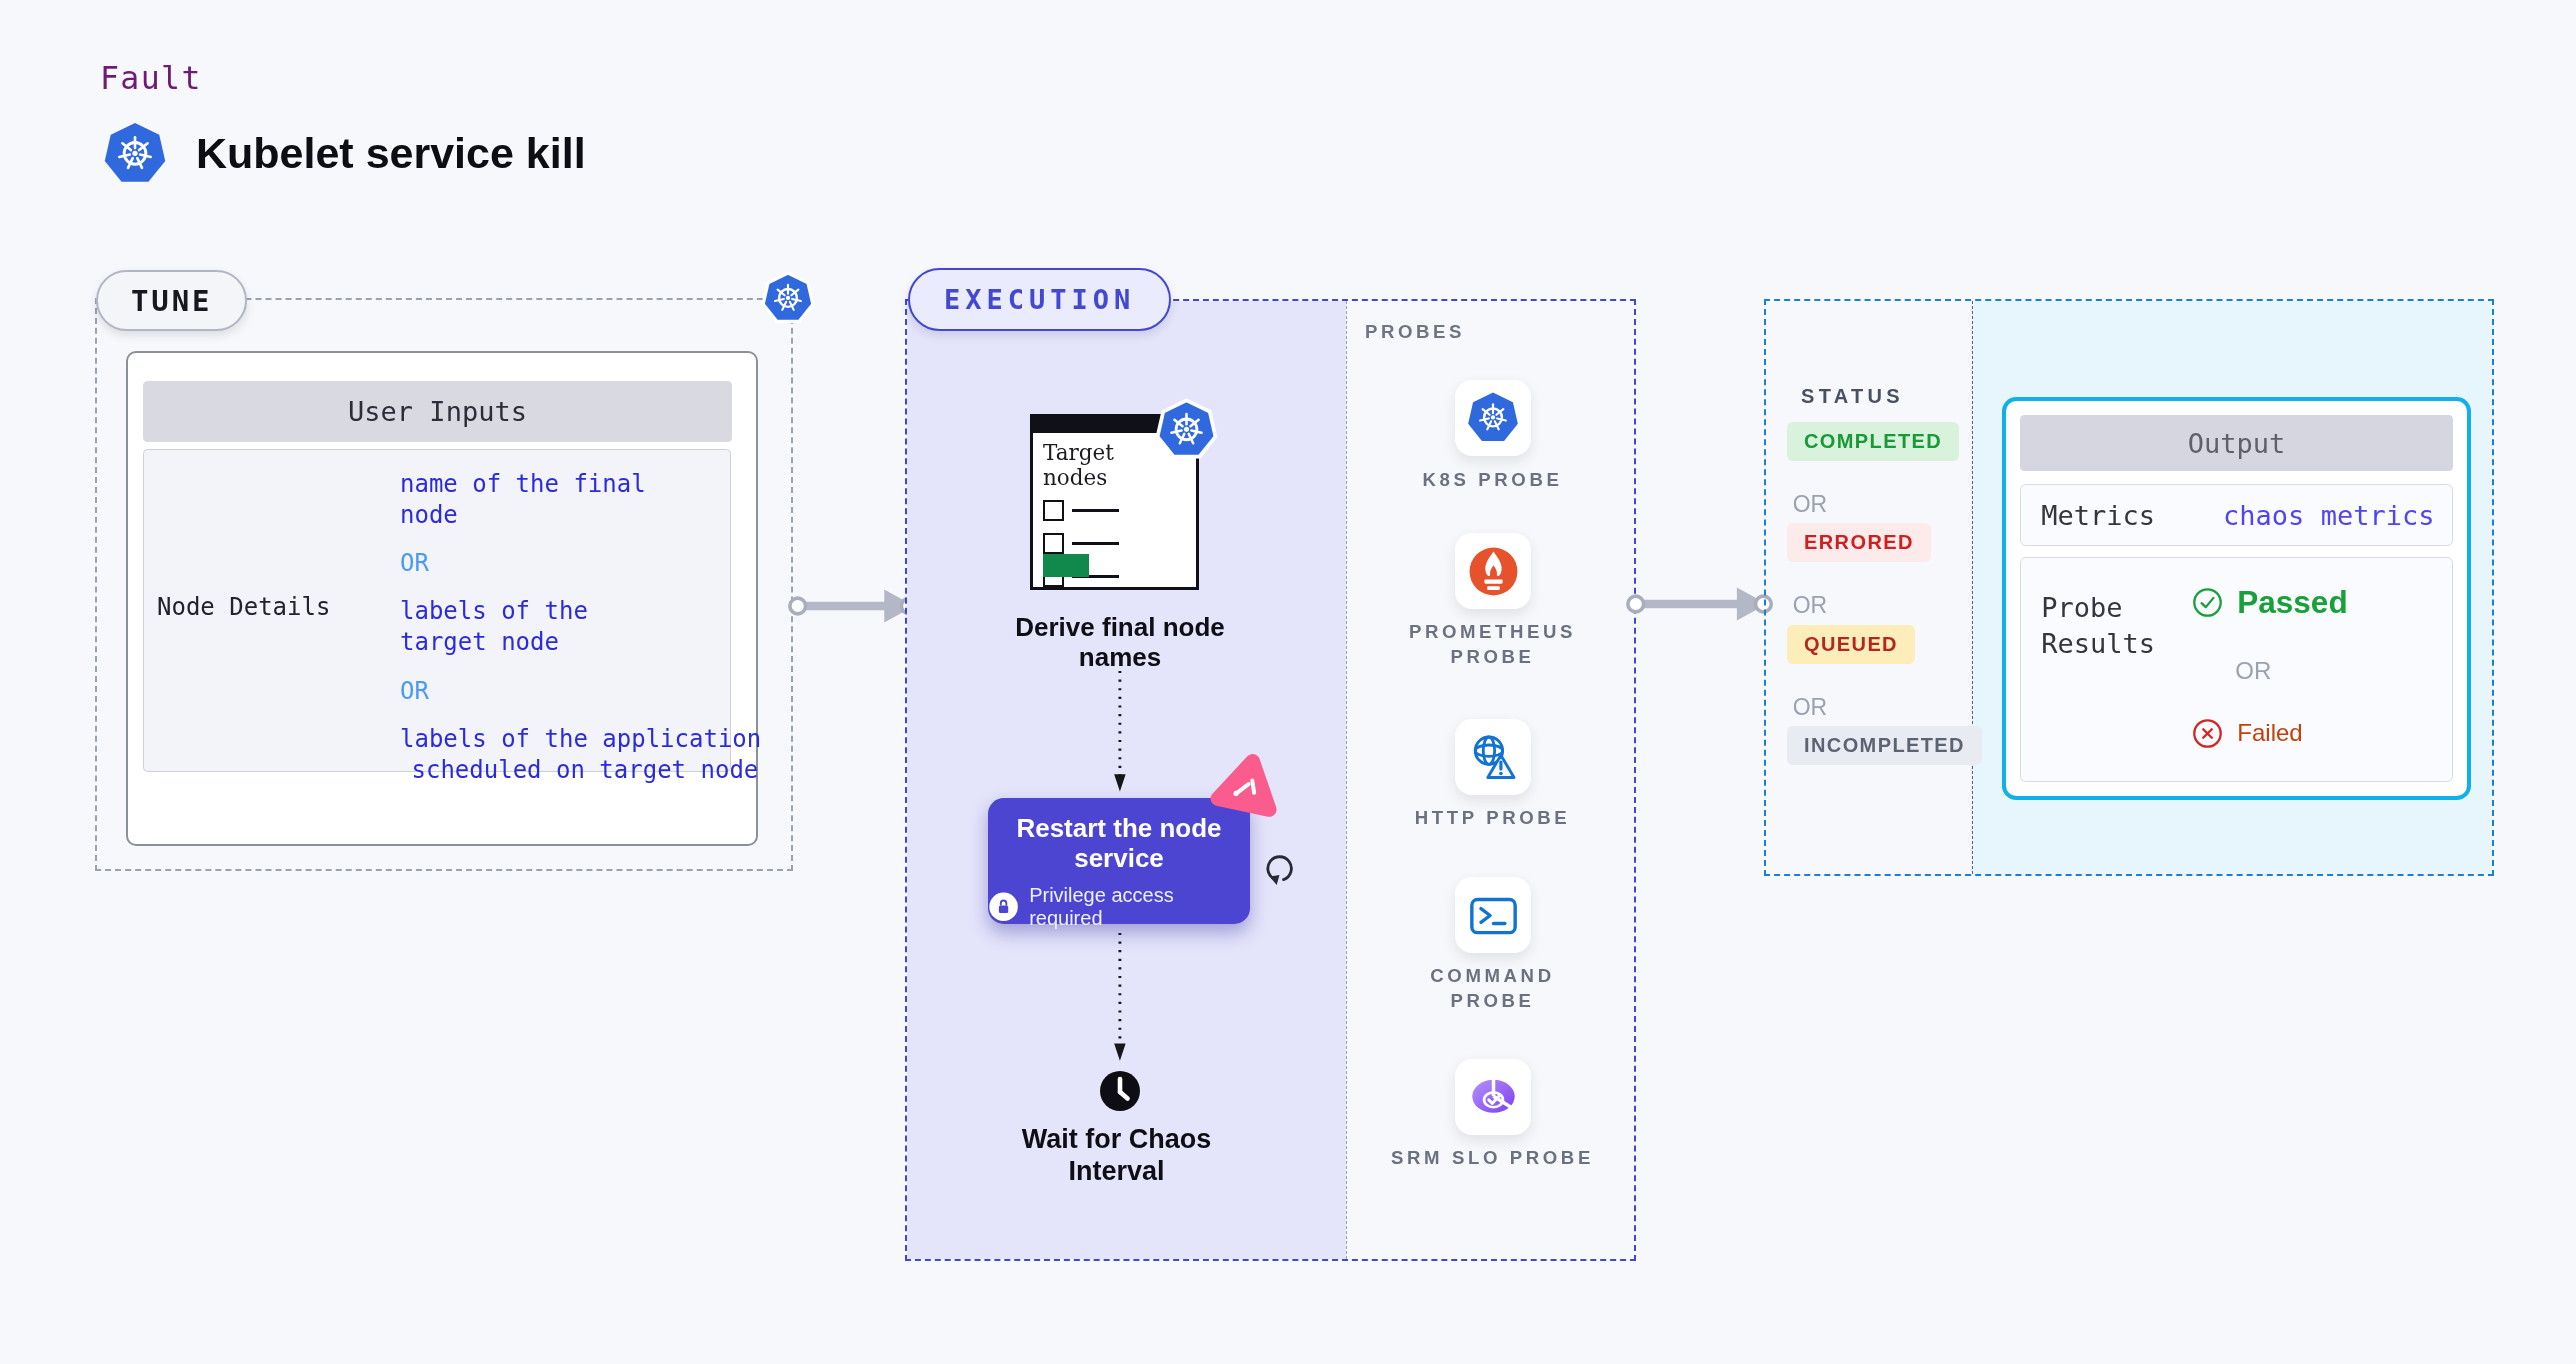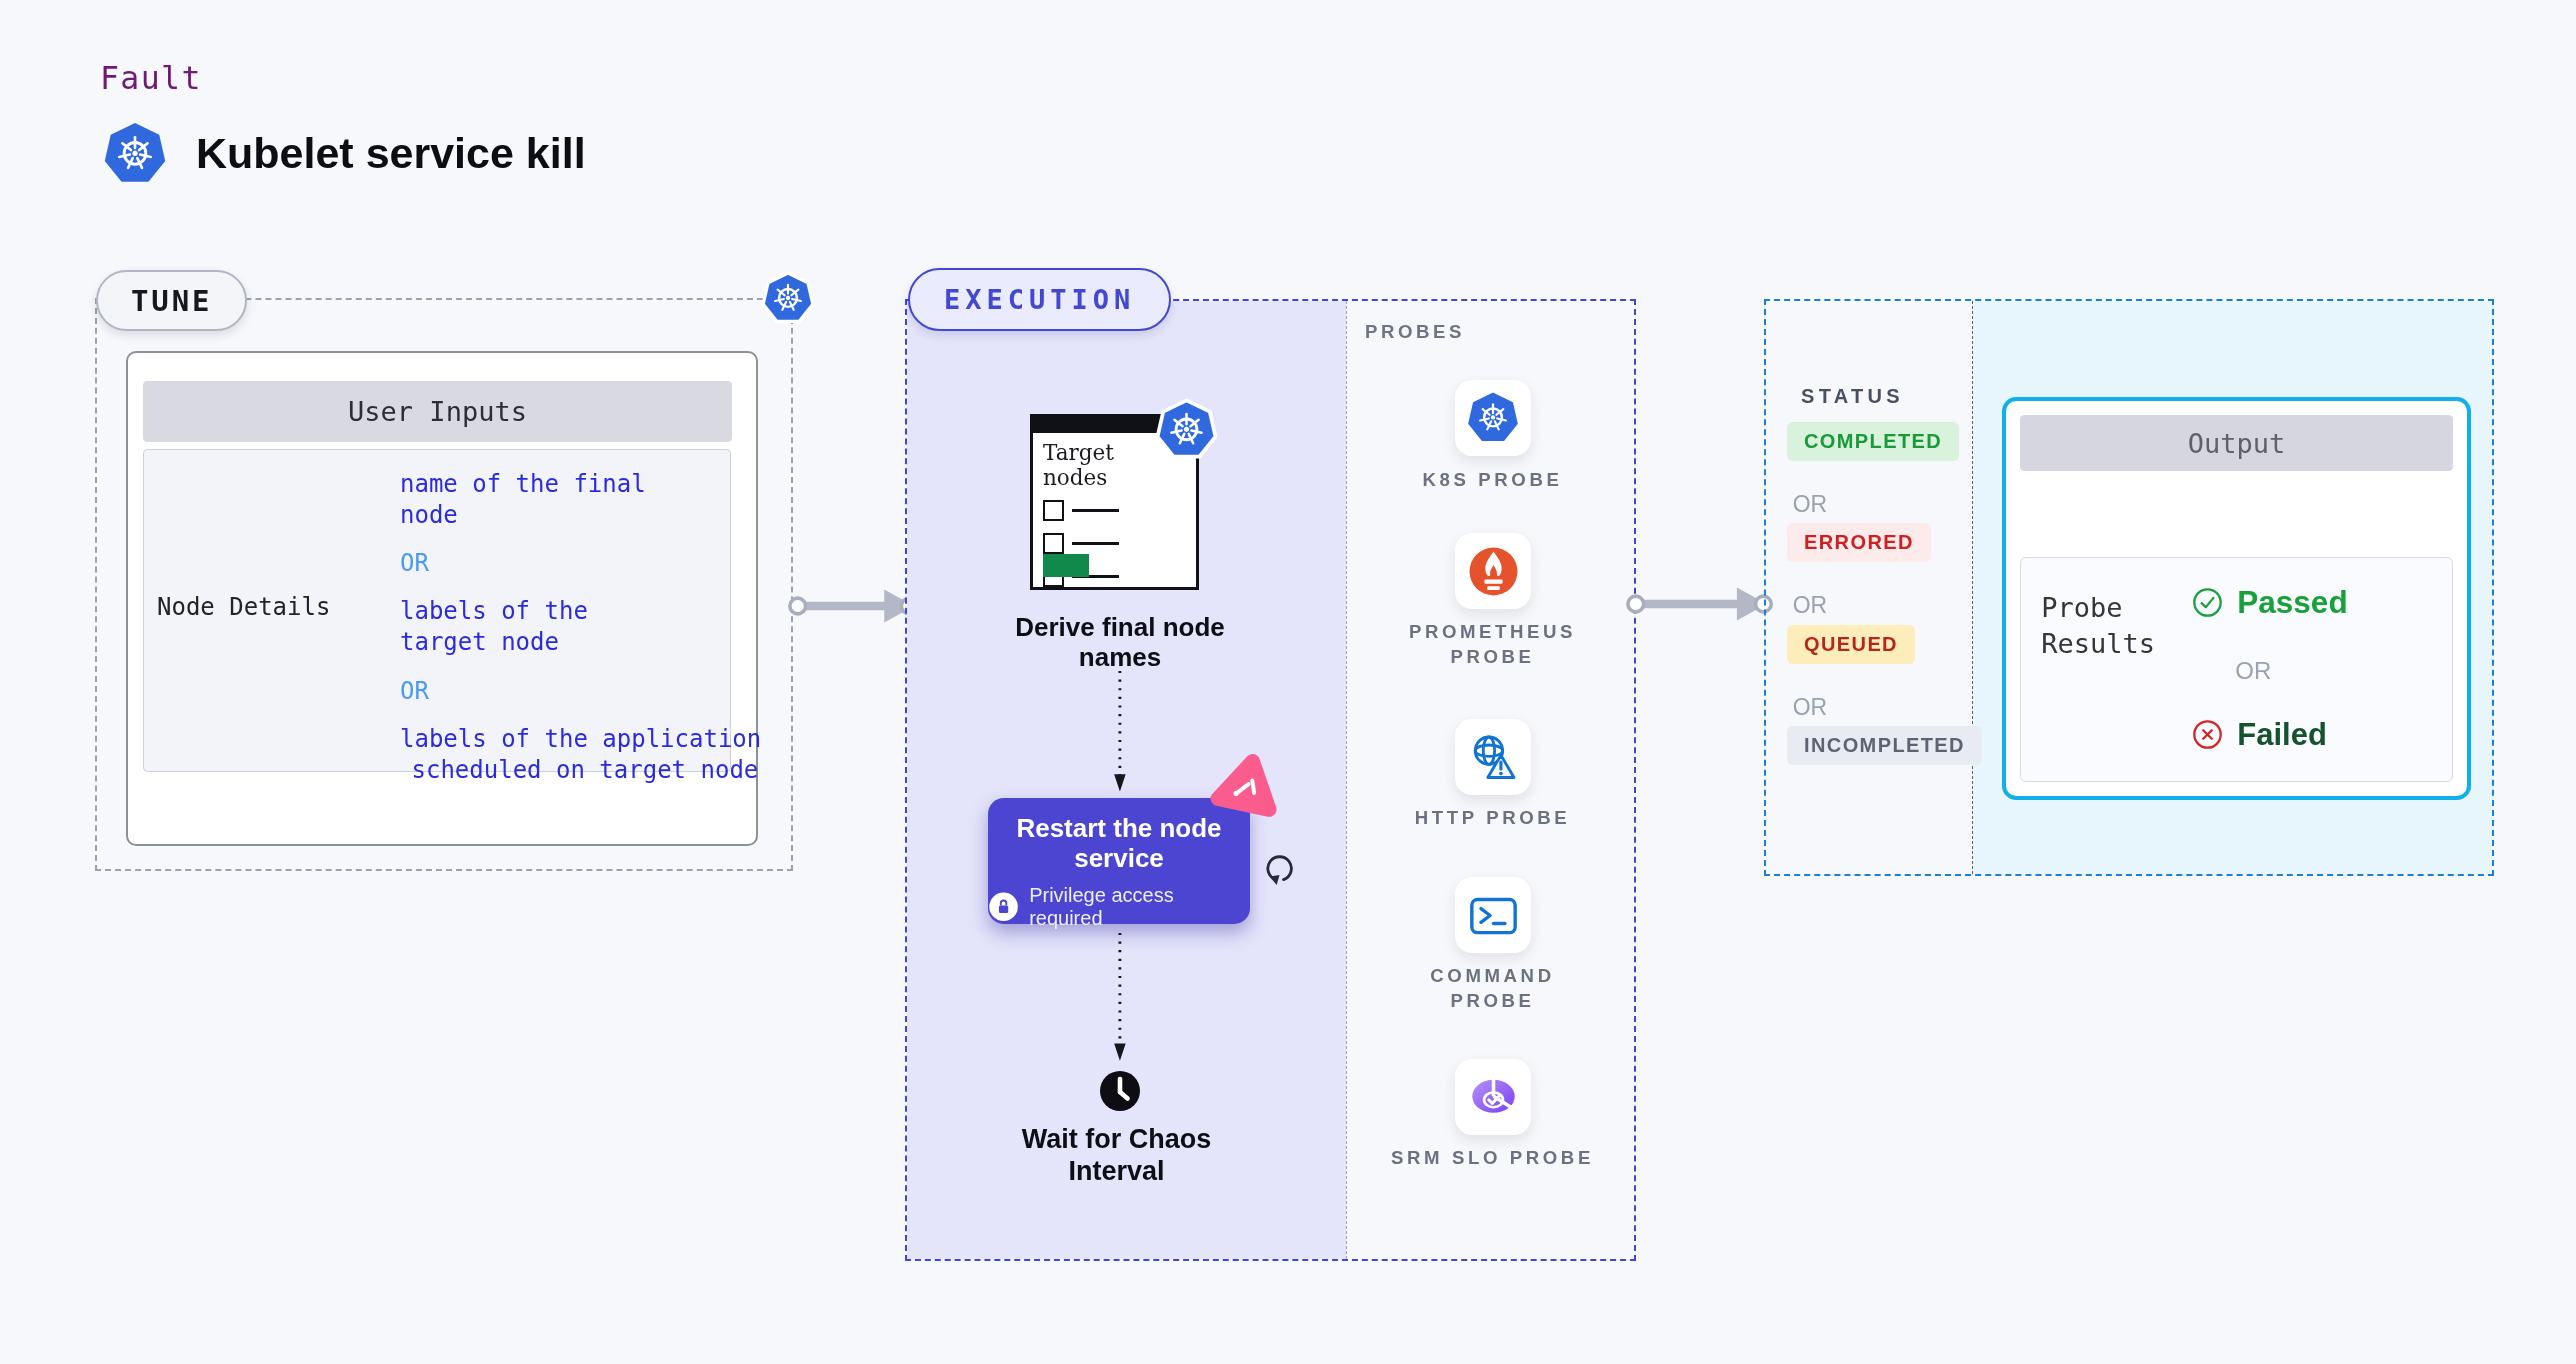--- a/index.html
+++ b/index.html
@@ -87,21 +87,21 @@
   .out-metrics{left:14.3px;top:83px;right:14.3px;height:60px;background:#fafbfe;border:1.4px solid #d7dae2;
                border-radius:5.7px;display:flex;align-items:center;}
   .out-metrics-label{font-size:27px;color:#35353f;margin-left:20px;}
   .out-metrics-value{font-size:27px;color:#5244ee;margin-left:68px;}
   .out-probe{left:14.3px;top:156px;right:14.3px;bottom:14.3px;background:#fafbfe;border:1.4px solid #d7dae2;
              border-radius:5.7px;}
   .out-probe-label{left:20px;top:31.5px;width:143px;font-size:27px;color:#35353f;line-height:1.35;}
   .res-col{left:170px;top:26px;}
   .res-row{display:flex;align-items:center;gap:13px;}
   .passed-text{font-size:31.5px;font-weight:bold;color:#18a03a;}
-  .failed-text{font-size:31px;font-weight:bold;color:#14532d;}
+  .failed-text{font-size:24px;font-weight:normal;color:#c2410c;}
   .or-out{font-size:24px;color:#9aa1b0;margin:36px 0 31.5px 44px;}
 </style>
 </head>
 <body>
 
 <svg width="0" height="0" style="position:absolute" aria-hidden="true">
   <defs>
     <linearGradient id="g-slo" x1="0" y1="0" x2="1" y2="1">
       <stop offset="0" stop-color="#b493fb"></stop>
         <stop offset="1" stop-color="#7b3df0"></stop>
@@ -343,20 +343,24 @@
     <span class="or-status">OR</span>
     <span class="badge" style="color:#cd2121;background:#fdebeb">ERRORED</span>
     <span class="or-status">OR</span>
     <span class="badge" style="color:#b3271e;background:#fcedbb">QUEUED</span>
     <span class="or-status">OR</span>
     <span class="badge" style="color:#5c6474;background:#e9ebf2">INCOMPLETED</span>
   </div>
 
   <div class="abs output-card">
     <div class="abs out-head mono">Output</div>
+    <div class="abs out-metrics">
+      <span class="out-metrics-label mono">Metrics</span>
+      <span class="out-metrics-value mono">chaos metrics</span>
+    </div>
     <div class="abs out-probe">
       <div class="abs out-probe-label mono">Probe Results</div>
       <div class="abs res-col">
         <div class="res-row">
           <svg width="33" height="33" viewBox="0 0 46 46">
               <use href="#sym-check-circle"></use>
             </svg>
           <span class="passed-text">Passed</span>
         </div>
         <div class="or-out">OR</div>

